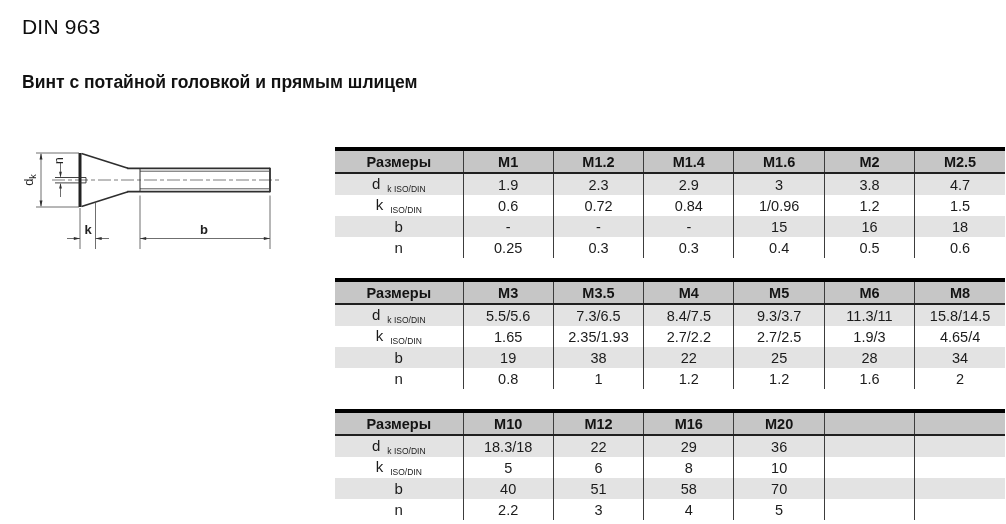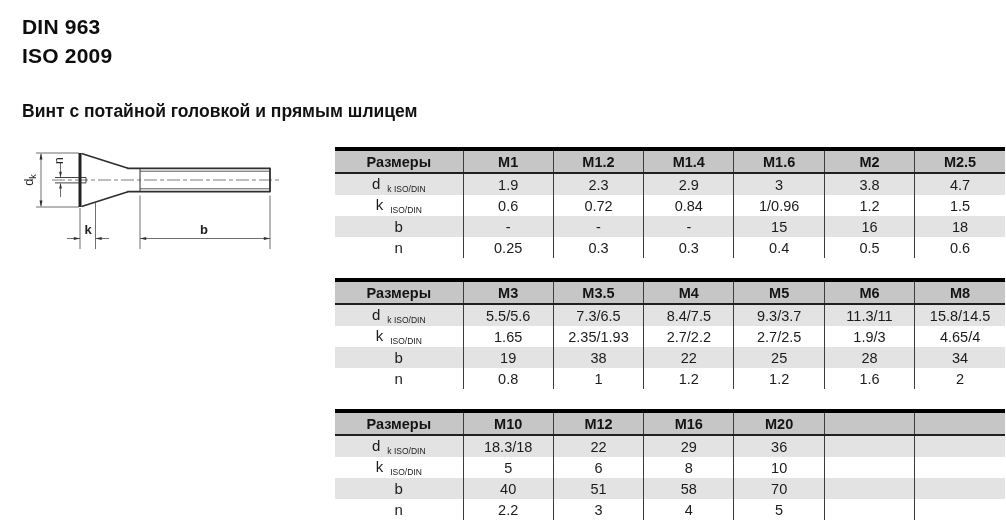--- a/index.html
+++ b/index.html
@@ -1,21 +1,21 @@
 <!DOCTYPE html>
 <html><head>
 <meta charset="utf-8">
 <style>
   html,body { margin:0; padding:0; }
   .page {
     position:relative; width:1006px; height:524px; background:#ffffff;
     font-family:"Liberation Sans", sans-serif; color:#1b1b1b; overflow:hidden;
   }
   .doc-header { position:absolute; left:22px; top:12px; }
-  .std-title { font-size:21px; line-height:29px; font-weight:700; color:#0d0d0d; letter-spacing:0.2px; }
+  .std-title { font-size:21px; line-height:29px; font-weight:400; color:#0d0d0d; letter-spacing:0.2px; }
   .subtitle { margin-top:31px; font-size:17.5px; font-weight:700; color:#111; }
 
   .diagram { position:absolute; left:0px; top:140px; width:330px; height:120px; }
   .diagram text { font-family:"Liberation Sans", sans-serif; fill:#222; }
 
   table.spec {
     position:absolute; left:335px; width:670px;
     border-collapse:collapse; table-layout:fixed;
     font-size:14.5px; background:#c2410c;
     border-top:4px solid #000000;
@@ -36,21 +36,20 @@
   #table-1 { top:278px; }
   #table-2 { top:409px; }
 </style>
 </head>
 <body>
 
 <div class="page">
 
   <div class="doc-header">
     <div class="std-title">DIN 963</div>
-    <div class="std-title">ISO 2009</div>
     <div class="subtitle">Винт с потайной головкой и прямым шлицем</div>
   </div>
 
   <svg class="diagram" viewBox="0 140 330 120" xmlns="http://www.w3.org/2000/svg">
 
     <line x1="52" y1="180" x2="281" y2="180" stroke="#5a5a5a" stroke-width="0.8" stroke-dasharray="13 3 4 3"></line>
 
     <line x1="80" y1="153" x2="80" y2="207" stroke="#222" stroke-width="3"></line>
     <line x1="81.5" y1="153.5" x2="128" y2="168.3" stroke="#2e2e2e" stroke-width="1.6"></line>
     <line x1="81.5" y1="206.5" x2="128" y2="191.7" stroke="#2e2e2e" stroke-width="1.6"></line>

